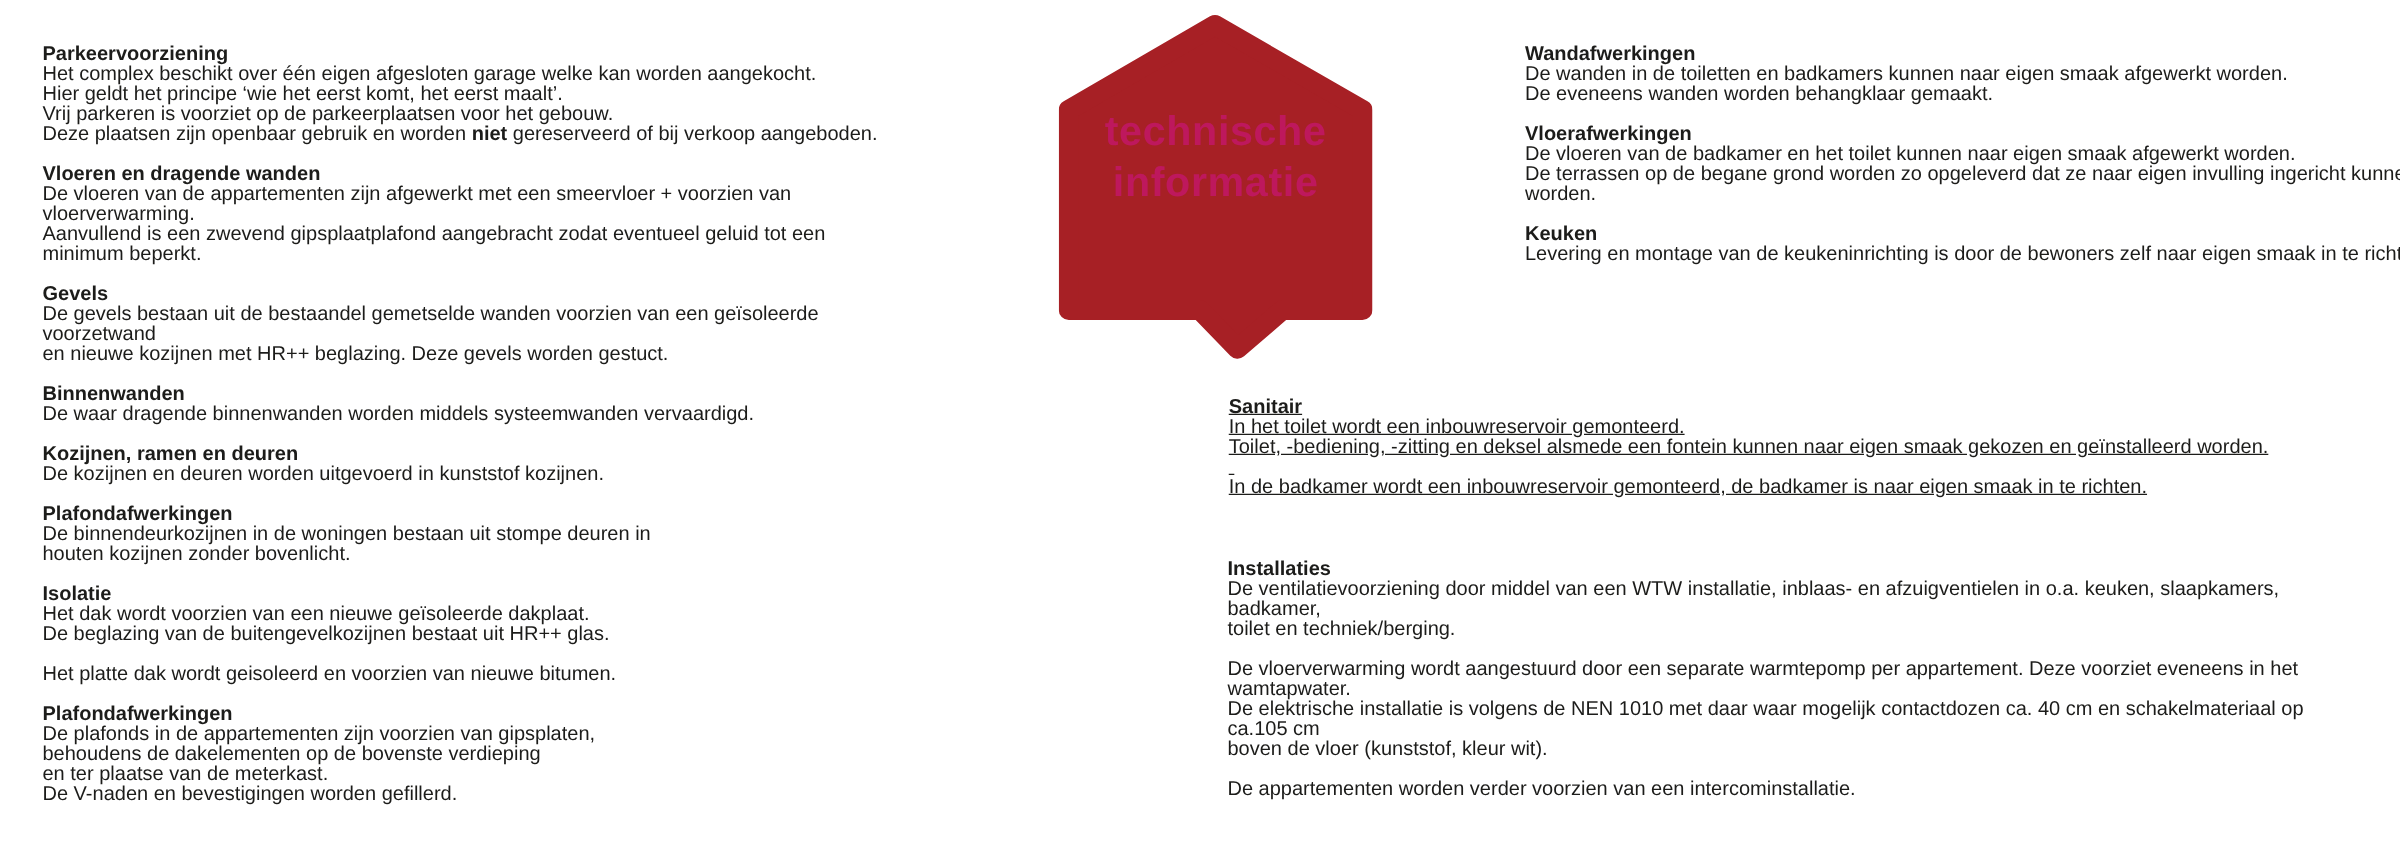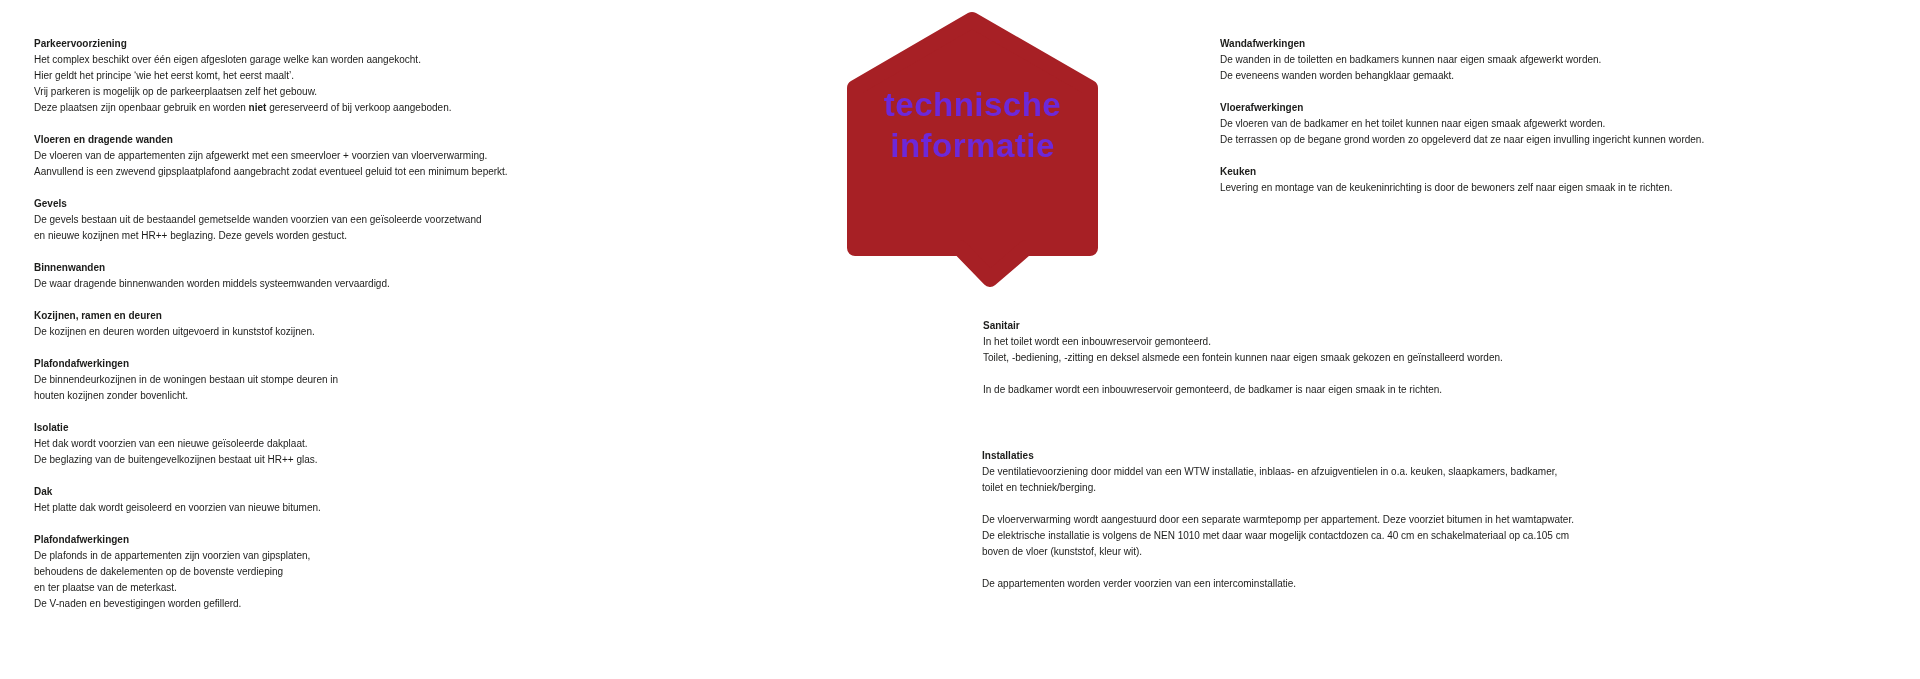--- a/index.html
+++ b/index.html
@@ -4,21 +4,21 @@
 <style>
   * { margin: 0; padding: 0; box-sizing: border-box; }
   html, body { width: 1920px; height: 679px; background: #ffffff; overflow: hidden; }
   body {
     position: relative;
     font-family: "Liberation Sans", "DejaVu Sans", sans-serif;
     color: #1c1c1a;
   }
   .col {
     position: absolute;
-    font-size: 10px;
+    font-size: 16px;
     line-height: 16px;
   }
   .section { margin-bottom: 16px; }
   .sec-heading { font-weight: bold; }
   .sec-line b { font-weight: bold; text-align: right; }
   .badge-svg { position: absolute; left: 847px; top: 8px; }
   .badge-text {
     position: absolute;
     left: 847px;
     top: 84px;
@@ -31,21 +31,21 @@
   }
 </style>
 </head>
 <body>
 
 <div class="col" style="left:34px; top:36px; width:690px;">
     <div class="section">
       <div class="sec-heading">Parkeervoorziening</div>
       <div class="sec-line"><span>Het complex beschikt over één eigen afgesloten garage welke kan worden aangekocht.</span></div>
       <div class="sec-line"><span>Hier geldt het principe ‘wie het eerst komt, het eerst maalt’.</span></div>
-      <div class="sec-line"><span>Vrij parkeren is mogelijk op de parkeerplaatsen zelf het gebouw.</span></div>
+      <div class="sec-line"><span>Vrij parkeren is voorziet op de parkeerplaatsen voor het gebouw.</span></div>
       <div class="sec-line"><span>Deze plaatsen zijn openbaar gebruik en worden </span><b>niet</b><span> gereserveerd of bij verkoop aangeboden.</span></div>
     </div>
     <div class="section">
       <div class="sec-heading">Vloeren en dragende wanden</div>
       <div class="sec-line"><span>De vloeren van de appartementen zijn afgewerkt met een smeervloer + voorzien van vloerverwarming.</span></div>
       <div class="sec-line"><span>Aanvullend is een zwevend gipsplaatplafond aangebracht zodat eventueel geluid tot een minimum beperkt.</span></div>
     </div>
     <div class="section">
       <div class="sec-heading">Gevels</div>
       <div class="sec-line"><span>De gevels bestaan uit de bestaandel gemetselde wanden voorzien van een geïsoleerde voorzetwand</span></div>
@@ -63,36 +63,35 @@
       <div class="sec-heading">Plafondafwerkingen</div>
       <div class="sec-line"><span>De binnendeurkozijnen in de woningen bestaan uit stompe deuren in</span></div>
       <div class="sec-line"><span>houten kozijnen zonder bovenlicht.</span></div>
     </div>
     <div class="section">
       <div class="sec-heading">Isolatie</div>
       <div class="sec-line"><span>Het dak wordt voorzien van een nieuwe geïsoleerde dakplaat.</span></div>
       <div class="sec-line"><span>De beglazing van de buitengevelkozijnen bestaat uit HR++ glas.</span></div>
     </div>
     <div class="section">
-      <div class="sec-heading">Dak</div>
       <div class="sec-line"><span>Het platte dak wordt geisoleerd en voorzien van nieuwe bitumen.</span></div>
     </div>
     <div class="section">
       <div class="sec-heading">Plafondafwerkingen</div>
       <div class="sec-line"><span>De plafonds in de appartementen zijn voorzien van gipsplaten,</span></div>
       <div class="sec-line"><span>behoudens de dakelementen op de bovenste verdieping</span></div>
       <div class="sec-line"><span>en ter plaatse van de meterkast.</span></div>
       <div class="sec-line"><span>De V-naden en bevestigingen worden gefillerd.</span></div>
     </div>
   </div>
 
 <svg class="badge-svg" width="251" height="284" viewBox="0 0 251 284">
   <path d="M125 12 L243 80 L243 240 L179 240 L143 271 L113 240 L8 240 L8 80 Z" fill="#a72025" stroke="#a72025" stroke-width="16" stroke-linejoin="round"></path>
 </svg>
-<div class="badge-text" style="color:#6d28d9;">
+<div class="badge-text" style="color:#be185d;">
   <div>technische</div>
   <div>informatie</div>
 </div>
 
 <div class="col" style="left:1172px; top:36px; width:740px;margin-left:48px;">
     <div class="section">
       <div class="sec-heading">Wandafwerkingen</div>
       <div class="sec-line"><span>De wanden in de toiletten en badkamers kunnen naar eigen smaak afgewerkt worden.</span></div>
       <div class="sec-line"><span>De eveneens wanden worden behangklaar gemaakt.</span></div>
     </div>
@@ -100,35 +99,35 @@
       <div class="sec-heading">Vloerafwerkingen</div>
       <div class="sec-line"><span>De vloeren van de badkamer en het toilet kunnen naar eigen smaak afgewerkt worden.</span></div>
       <div class="sec-line"><span>De terrassen op de begane grond worden zo opgeleverd dat ze naar eigen invulling ingericht kunnen worden.</span></div>
     </div>
     <div class="section">
       <div class="sec-heading">Keuken</div>
       <div class="sec-line"><span>Levering en montage van de keukeninrichting is door de bewoners zelf naar eigen smaak in te richten.</span></div>
     </div>
   </div>
 
-<div class="col" style="left:983px; top:318px; width:870px;">
+<div class="col" style="left:983px; top:318px; width:870px;text-decoration:underline;">
     <div class="section">
       <div class="sec-heading">Sanitair</div>
       <div class="sec-line"><span>In het toilet wordt een inbouwreservoir gemonteerd.</span></div>
       <div class="sec-line"><span>Toilet, -bediening, -zitting en deksel alsmede een fontein kunnen naar eigen smaak gekozen en geïnstalleerd worden.</span></div>
       <div class="sec-line">&nbsp;</div>
       <div class="sec-line"><span>In de badkamer wordt een inbouwreservoir gemonteerd, de badkamer is naar eigen smaak in te richten.</span></div>
     </div>
   </div>
 
 <div class="col" style="left:982px; top:448px; width:880px;">
     <div class="section">
       <div class="sec-heading">Installaties</div>
       <div class="sec-line"><span>De ventilatievoorziening door middel van een WTW installatie, inblaas- en afzuigventielen in o.a. keuken, slaapkamers, badkamer,</span></div>
       <div class="sec-line"><span>toilet en techniek/berging.</span></div>
       <div class="sec-line">&nbsp;</div>
-      <div class="sec-line"><span>De vloerverwarming wordt aangestuurd door een separate warmtepomp per appartement. Deze voorziet bitumen in het wamtapwater.</span></div>
+      <div class="sec-line"><span>De vloerverwarming wordt aangestuurd door een separate warmtepomp per appartement. Deze voorziet eveneens in het wamtapwater.</span></div>
       <div class="sec-line"><span>De elektrische installatie is volgens de NEN 1010 met daar waar mogelijk contactdozen ca. 40 cm en schakelmateriaal op ca.105 cm</span></div>
       <div class="sec-line"><span>boven de vloer (kunststof, kleur wit).</span></div>
       <div class="sec-line">&nbsp;</div>
       <div class="sec-line"><span>De appartementen worden verder voorzien van een intercominstallatie.</span></div>
     </div>
   </div>
 
 </body></html>

